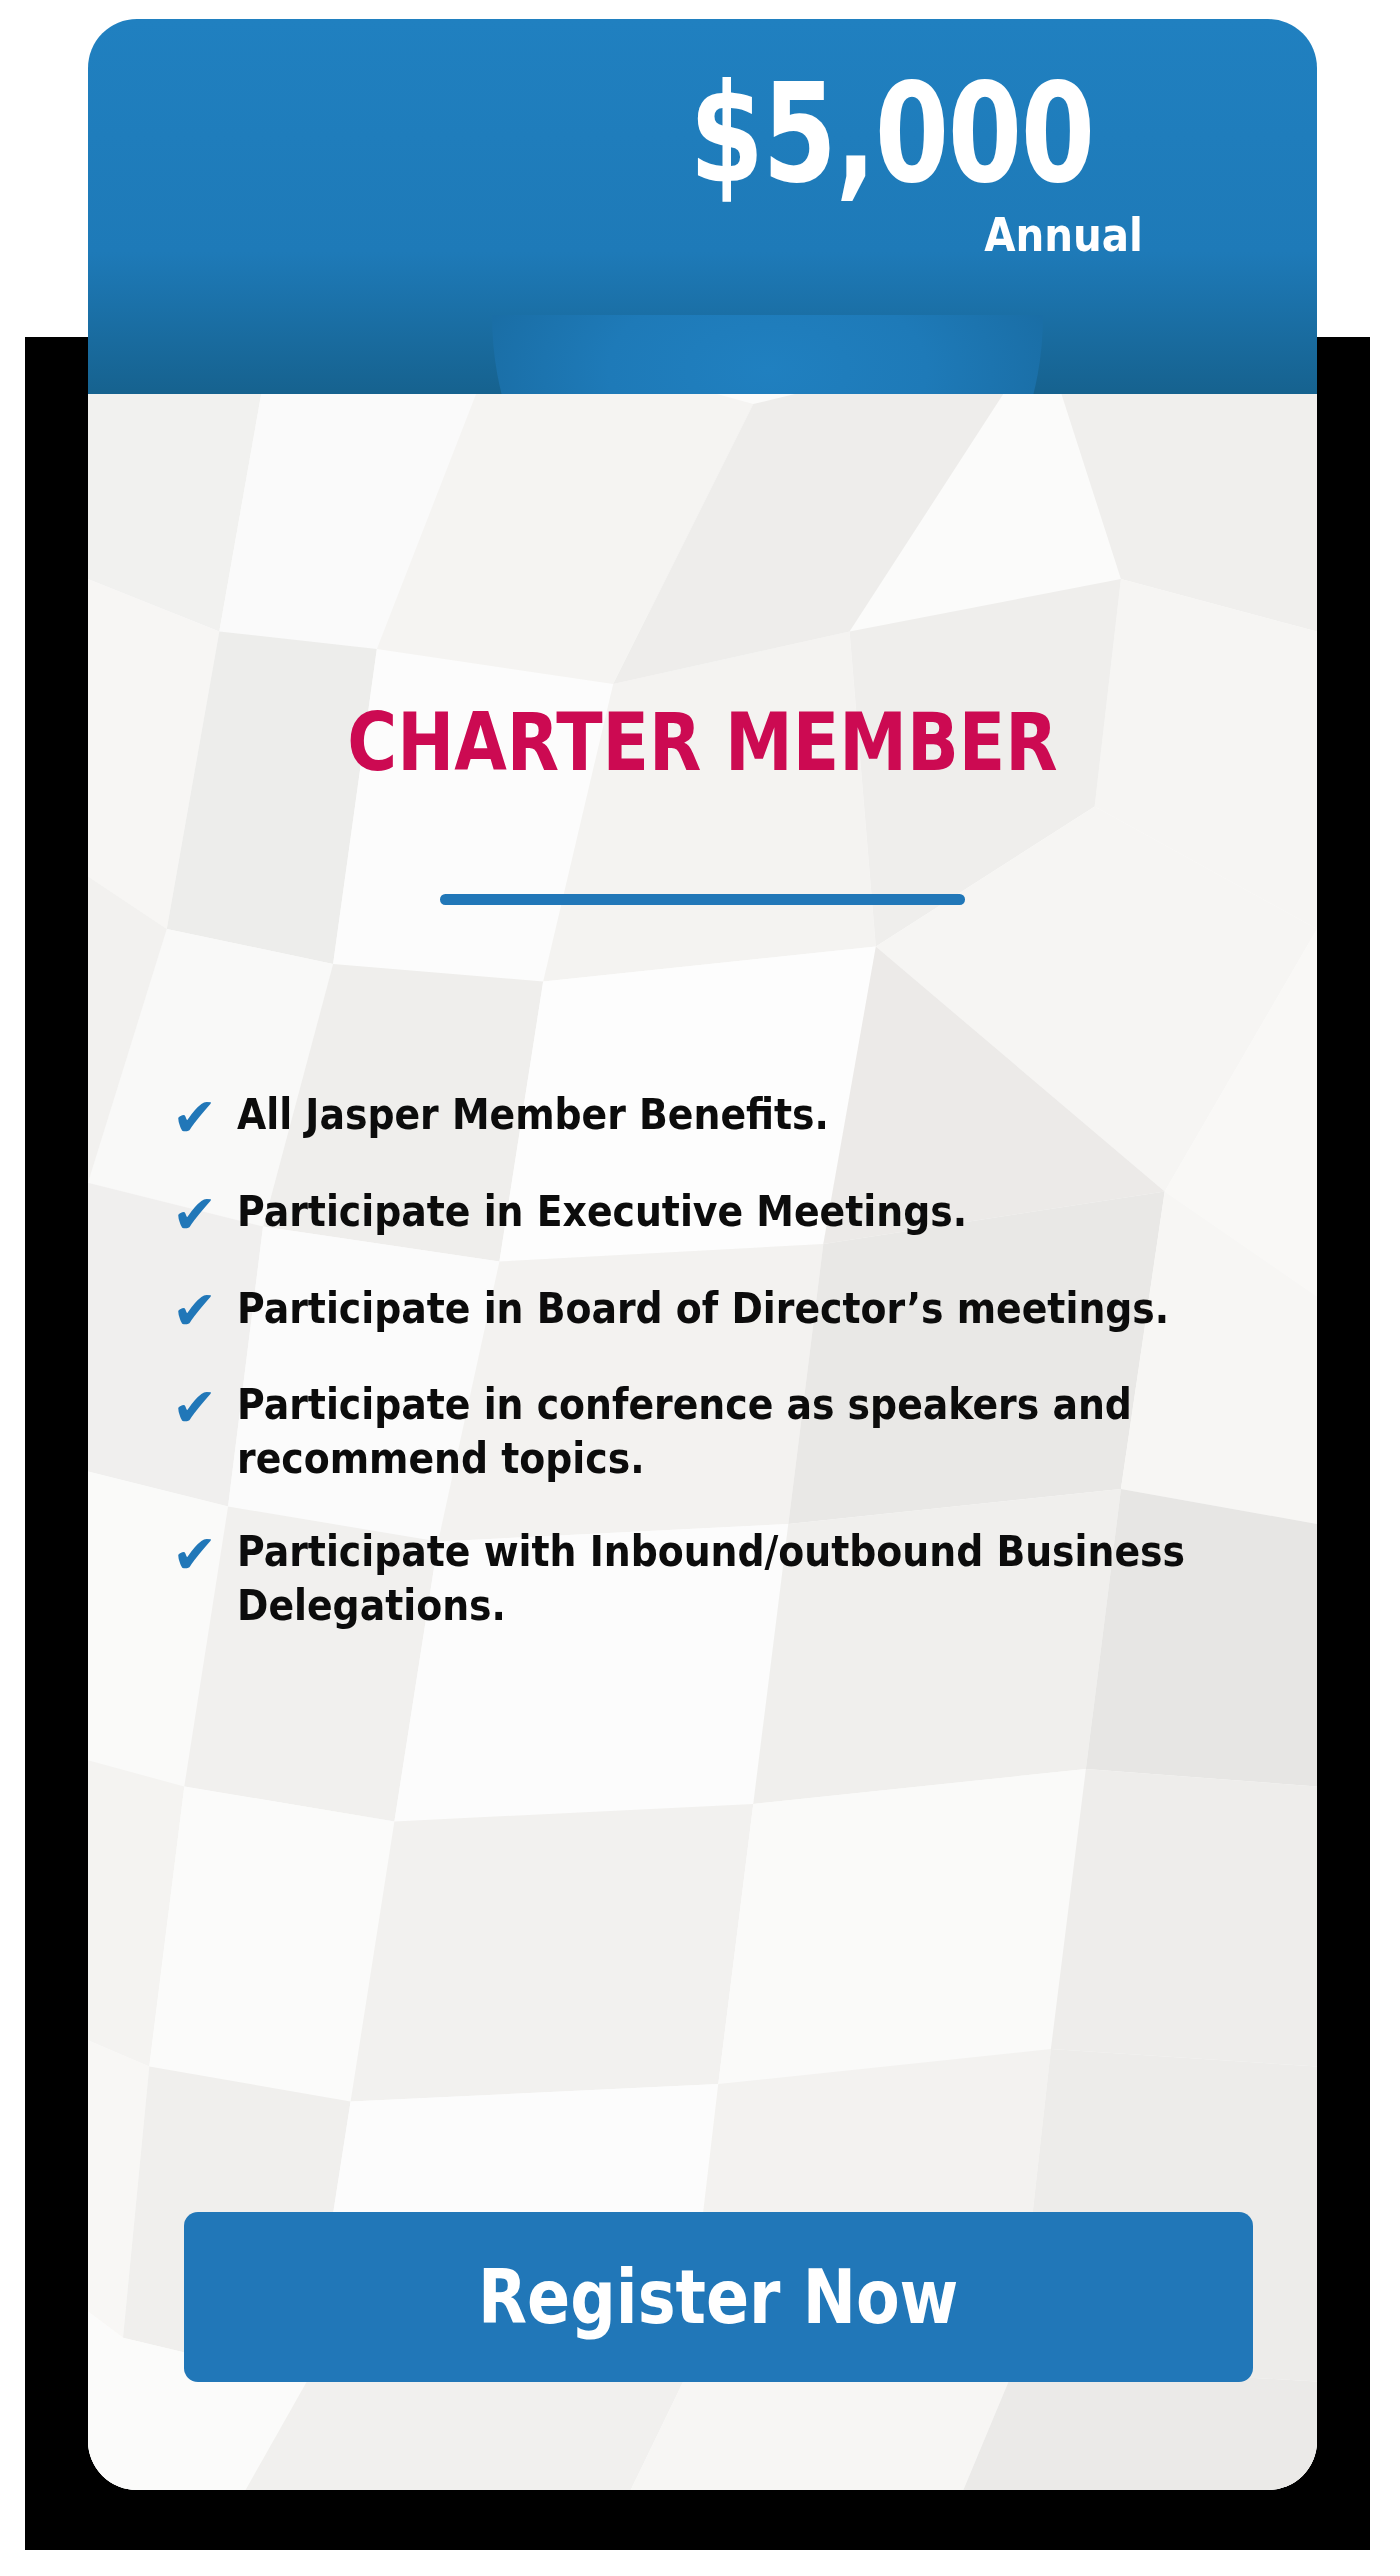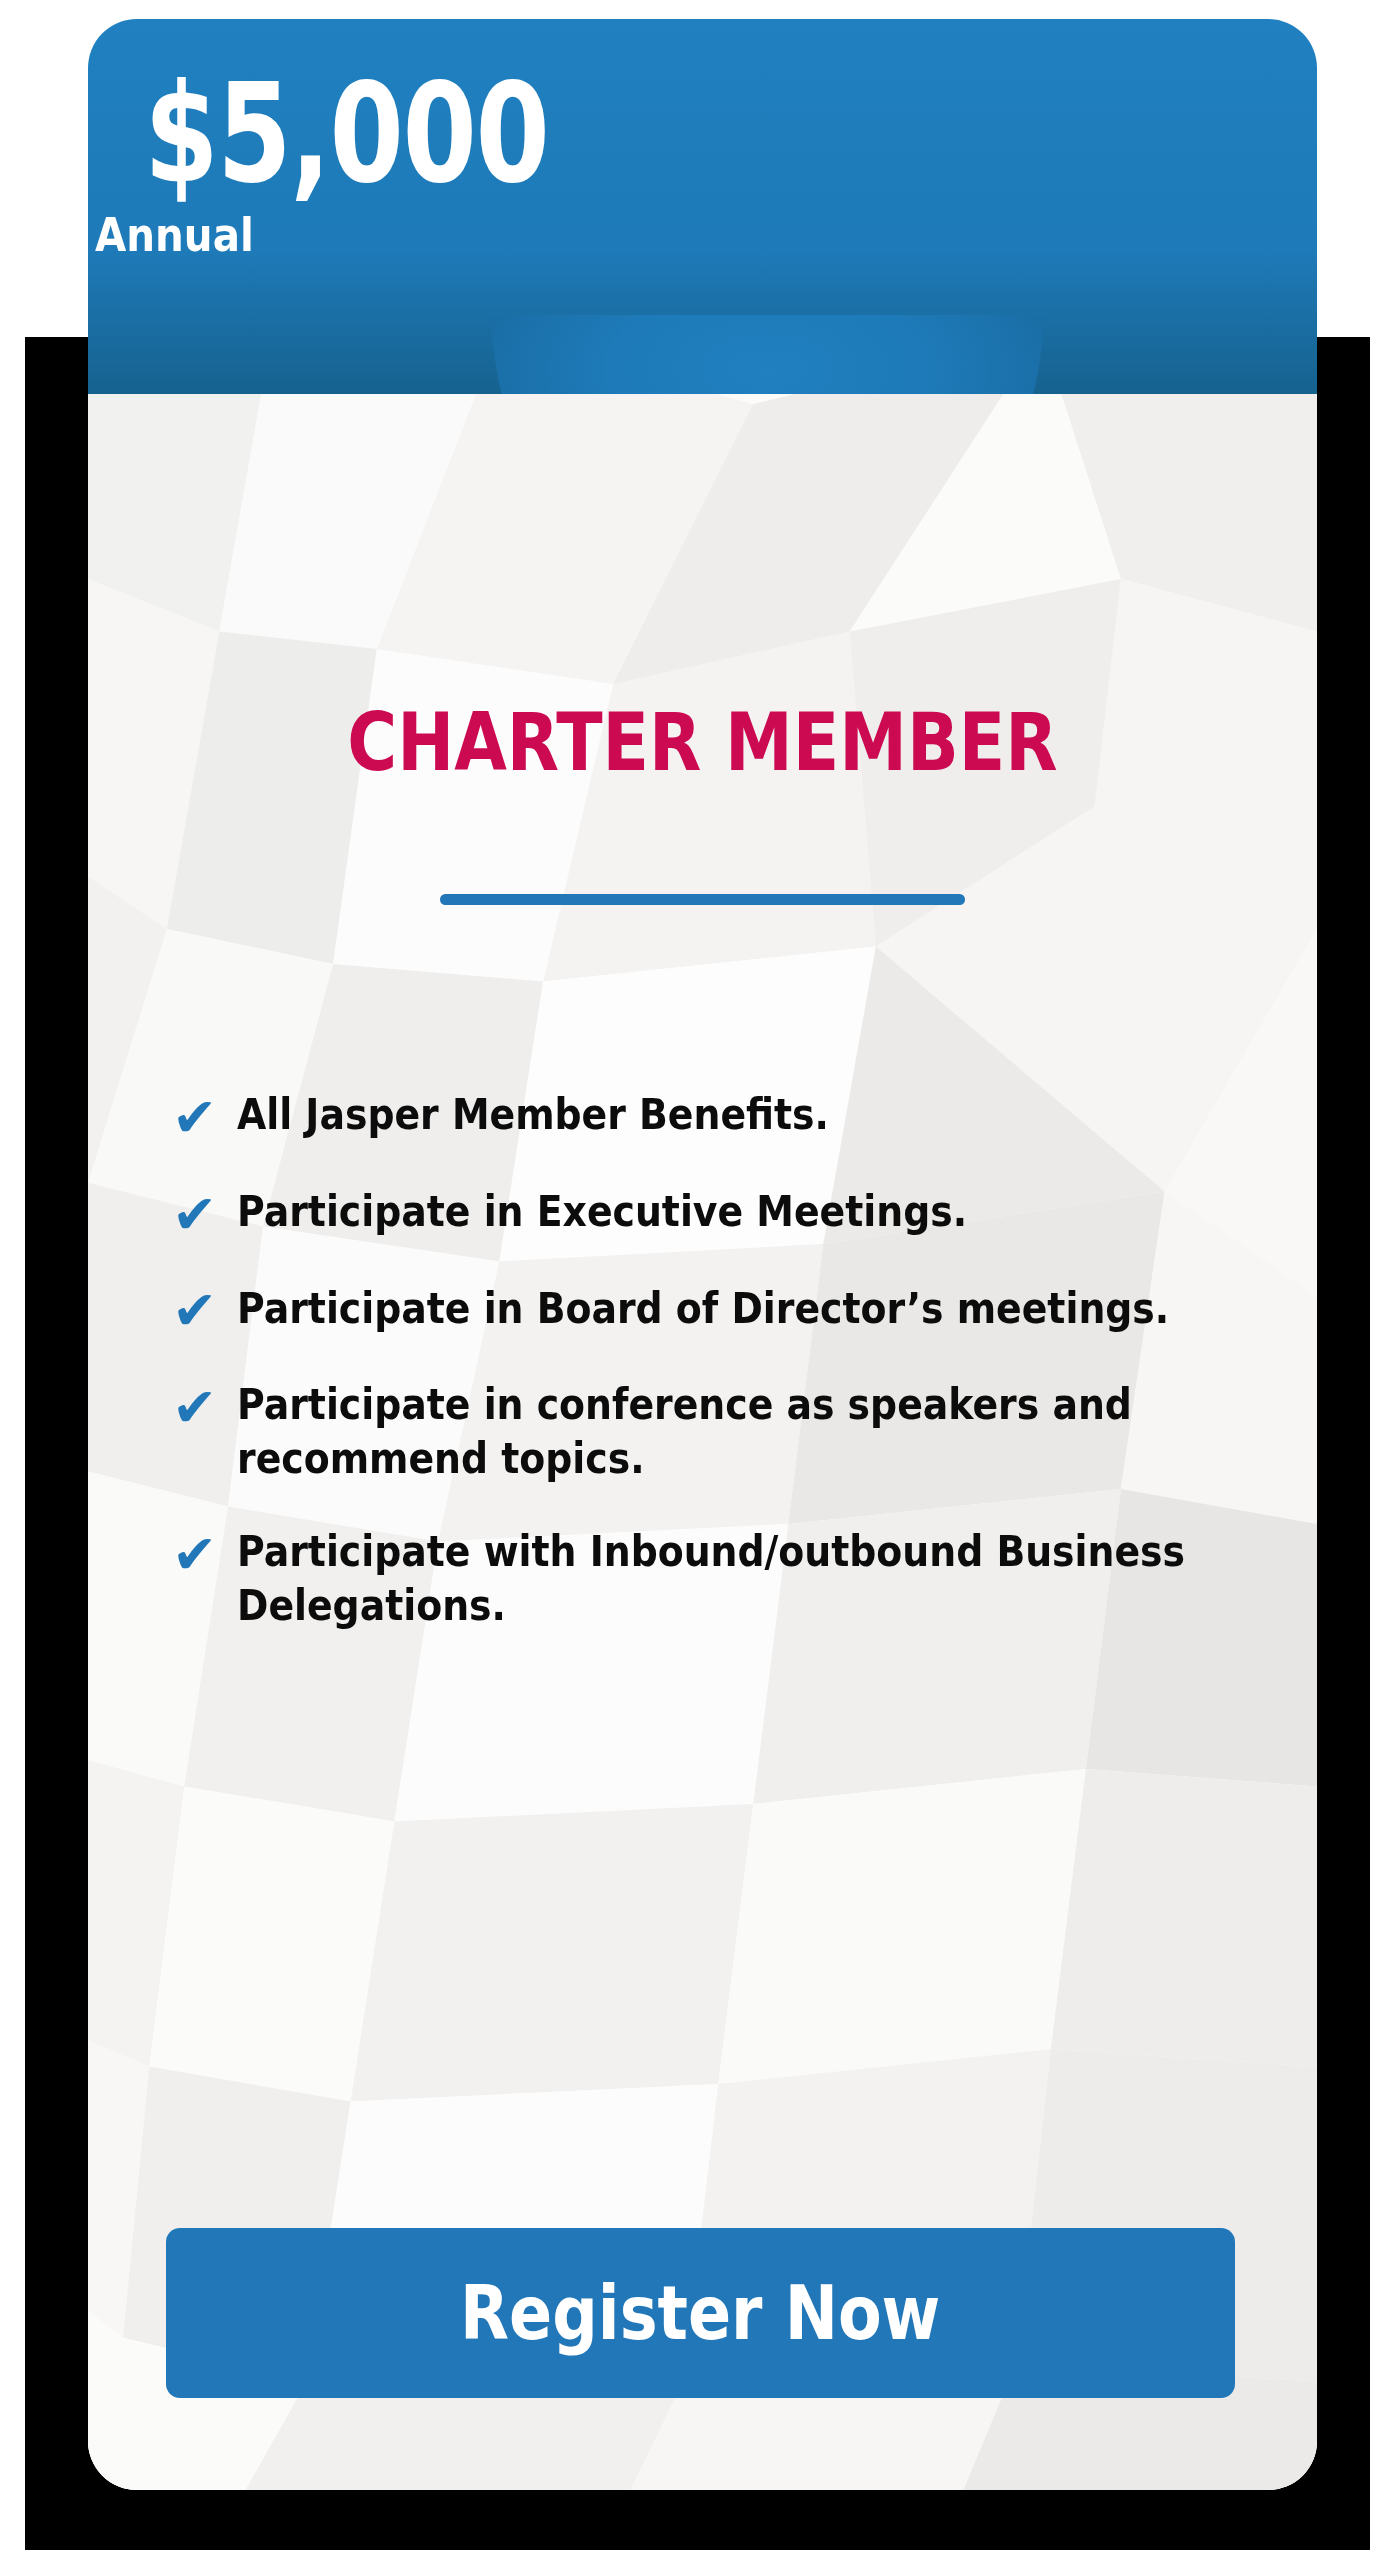--- a/index.html
+++ b/index.html
@@ -62,24 +62,24 @@
     left: 404px;
     top: 296px;
     width: 551px;
     height: 301px;
     background: radial-gradient(ellipse 289px 158px at 50% 18%, #2080c0 0%, #1e7ab8 55%, #1a6ea6 100%);
     border-bottom-left-radius: 276px 301px;
     border-bottom-right-radius: 276px 301px;
   }
   #price-block {
     position: absolute;
-    left: 9px;
+    left: 0;
     top: 0;
     width: 1229px;
-    text-align: left;
+    text-align: right;
     pointer-events: none;
   }
   #price {
     margin-top: 65px;
     color: #ffffff;
     font-family: "DejaVu Sans", sans-serif;
     font-weight: bold;
     font-size: 137px;
     line-height: 1.0;
     letter-spacing: -1.7px;
@@ -162,36 +162,35 @@
     font-size: 42px;
     line-height: 54px;
     transform: scaleX(0.9);
     transform-origin: left center;
     width: 111%;
   }
 
   
   #register-btn {
     position: absolute;
-    left: 166px;
+    left: 184px;
     top: 2212px;
     width: 1069px;
     height: 170px;
     background: #2177b8;
     border: none;
     border-radius: 14px;
     color: #ffffff;
     font-family: "DejaVu Sans", sans-serif;
     font-weight: bold;
     font-size: 74px;
     line-height: 170px;
     padding: 0;
     text-align: center;
     cursor: pointer;
-    margin-top: 16px;
   }
   #register-btn span {
     display: inline-block;
     transform: scaleX(0.86);
   }
 </style>
 </head>
 <body>
 
 <div id="frame"></div>

